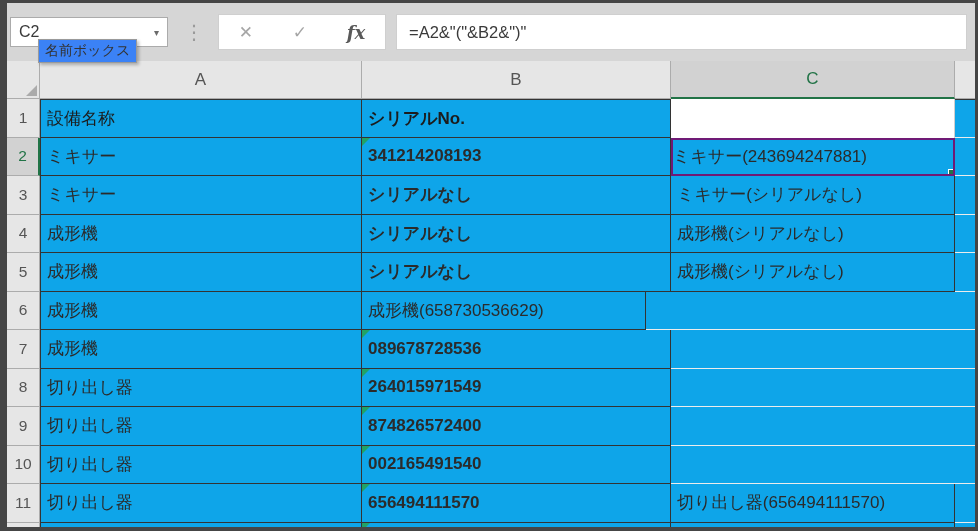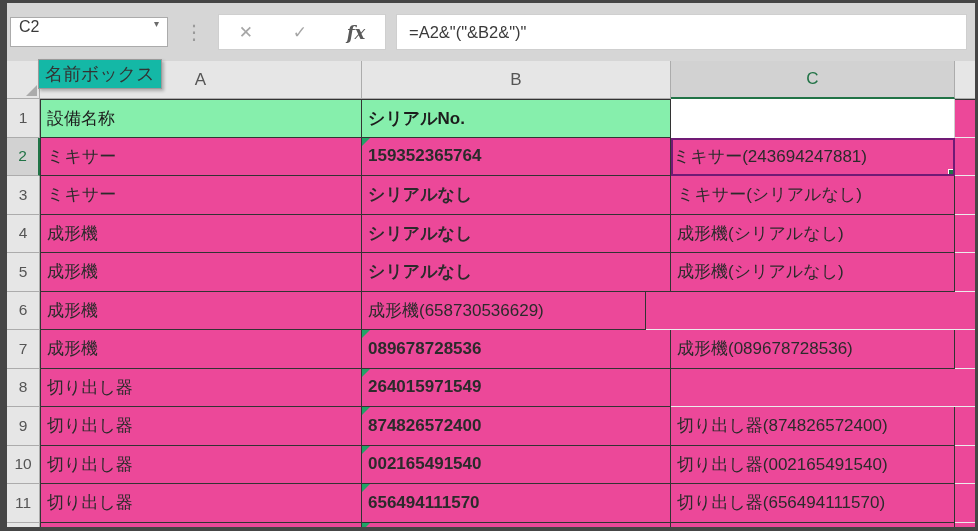--- a/index.html
+++ b/index.html
@@ -6,41 +6,41 @@
   .screen{
     position:relative;width:978px;height:531px;box-sizing:border-box;
     border-style:solid;border-color:#454545;border-width:3px 3px 4px 7px;
     background:#D6D6D6;overflow:hidden;
     font-family:"Liberation Sans","DejaVu Sans",sans-serif;
   }
   
   .topbar{height:58px;display:flex;align-items:center;padding:0 8px 0 3px;}
   .namebox{
     width:158px;height:30px;background:#fff;border:1px solid #ABABAB;
-    display:flex;justify-content:space-between;
+    display:flex;align-items:center;justify-content:space-between;
     padding:0 8px;margin-right:16px;font-size:16px;color:#3A3A3A;box-sizing:border-box;
   }
   .caret{font-size:10px;color:#6b6b6b;}
   .dots{font-size:20px;color:#9a9a9a;margin-right:14px;line-height:1;}
   .fnpanel{
     width:168px;height:36px;background:#fff;border:1px solid #CFCFCF;
     display:flex;align-items:center;justify-content:space-around;
     margin-right:10px;box-sizing:border-box;
   }
   .xicon,.checkicon{font-size:17px;color:#A6A6A6;}
   .fxicon{font-family:"DejaVu Serif","Liberation Serif",serif;font-style:italic;font-weight:bold;font-size:18px;color:#595959;}
   .formulabar{
     flex:1;height:36px;background:#fff;border:1px solid #CFCFCF;
     display:flex;align-items:center;padding-left:12px;box-sizing:border-box;
     font-size:16.5px;color:#3A3A3A;white-space:pre;
   }
   
   .tooltip{
-    position:absolute;left:31px;top:56px;z-index:9;background:#14b8a6;
-    border:1px solid #9a9a9a;padding:2px 6px;font-size:18px;color:#333;
+    position:absolute;left:31px;top:36px;z-index:9;background:#3b82f6;
+    border:1px solid #9a9a9a;padding:2px 6px;font-size:14px;color:#333;
     box-shadow:2px 2px 3px rgba(0,0,0,.25);
   }
   
   .grid{position:absolute;left:0;top:58px;right:0;bottom:0;background:#fff;}
   .headrow{display:flex;height:38px;}
   .corner{
     width:33px;background:#E6E6E6;border-right:1px solid #ACACAC;border-bottom:1px solid #ACACAC;
     position:relative;box-sizing:border-box;flex:none;
   }
   .tri{position:absolute;right:2px;bottom:2px;width:0;height:0;
@@ -55,30 +55,30 @@
   .colh.dsliver{flex:1;border-right:none;}
   
   .row{display:flex;height:38.5px;}
   .rowh{
     width:33px;flex:none;background:#E6E6E6;color:#555;font-size:15.5px;
     display:flex;align-items:center;justify-content:center;
     border-right:1px solid #ACACAC;border-bottom:1px solid #ACACAC;box-sizing:border-box;
   }
   .rowh.sel{background:#D2D2D2;color:#217346;border-right:2px solid #217346;}
   .cell{
-    background:#ec4899;border-right:1px solid #333;border-bottom:1px solid #333;
+    background:#0ea5e9;border-right:1px solid #333;border-bottom:1px solid #333;
     display:flex;align-items:center;padding:0 6px;box-sizing:border-box;flex:none;
     font-size:17px;color:#2B2B2B;white-space:nowrap;overflow:hidden;position:relative;
   }
   .cell.a{width:322px;border-left:1px solid #333;}
   .cell.b{width:309px;font-weight:bold;}
   .cell.c{width:284px;}
   .cell.dsliver{flex:1;border-right:none;border-bottom:1px solid #ECECEC;}
   .r1 .cell{border-top:1px solid #333;}
-  .r1 .fill{background:#86efac;color:#1c1c1c;}
+  .r1 .fill{background:#0ea5e9;color:#1c1c1c;}
   .r1 .c1{background:#fff;border-top:none;border-right:1px solid #CFCFCF;border-bottom:none;}
   .err::before{content:'';position:absolute;left:0;top:0;width:0;height:0;
     border-top:8px solid #21A366;border-right:8px solid transparent;}
   .selcell{border:2px solid #701a75;padding-left:0;z-index:2;}
   .selcell::after{content:'';position:absolute;right:-4px;bottom:-4px;width:7px;height:7px;
     background:#217346;border:1px solid #fff;z-index:3;}
   
   .row12{display:flex;height:6px;overflow:hidden;}
   .row12 .rowh{border-bottom:none;}
   .row12 .cell{border-bottom:none;}
@@ -120,21 +120,21 @@
         <div class="row r1">
           <div class="rowh">1</div>
           <div class="cell a fill">設備名称</div>
           <div class="cell b fill">シリアルNo.</div>
           <div class="cell c c1"></div>
           <div class="cell dsliver"></div>
         </div>
         <div class="row">
           <div class="rowh sel">2</div>
           <div class="cell a">ミキサー</div>
-          <div class="cell b err">159352365764</div>
+          <div class="cell b err">341214208193</div>
           <div class="cell c selcell">ミキサー(243694247881)</div>
           <div class="cell dsliver"></div>
         </div>
         <div class="row">
           <div class="rowh">3</div>
           <div class="cell a">ミキサー</div>
           <div class="cell b">シリアルなし</div>
           <div class="cell c">ミキサー(シリアルなし)</div>
           <div class="cell dsliver"></div>
         </div>
@@ -155,41 +155,38 @@
         <div class="row">
           <div class="rowh">6</div>
           <div class="cell a">成形機</div>
           <div class="cell c">成形機(658730536629)</div>
           <div class="cell dsliver"></div>
         </div>
         <div class="row">
           <div class="rowh">7</div>
           <div class="cell a">成形機</div>
           <div class="cell b err">089678728536</div>
-          <div class="cell c">成形機(089678728536)</div>
           <div class="cell dsliver"></div>
         </div>
         <div class="row">
           <div class="rowh">8</div>
           <div class="cell a">切り出し器</div>
           <div class="cell b err">264015971549</div>
           <div class="cell dsliver"></div>
         </div>
         <div class="row">
           <div class="rowh">9</div>
           <div class="cell a">切り出し器</div>
           <div class="cell b err">874826572400</div>
-          <div class="cell c">切り出し器(874826572400)</div>
           <div class="cell dsliver"></div>
         </div>
         <div class="row">
           <div class="rowh">10</div>
           <div class="cell a">切り出し器</div>
           <div class="cell b err">002165491540</div>
-          <div class="cell c">切り出し器(002165491540)</div>
           <div class="cell dsliver"></div>
         </div>
         <div class="row">
           <div class="rowh">11</div>
           <div class="cell a">切り出し器</div>
           <div class="cell b err">656494111570</div>
           <div class="cell c">切り出し器(656494111570)</div>
           <div class="cell dsliver"></div>
         </div>
       </div>

